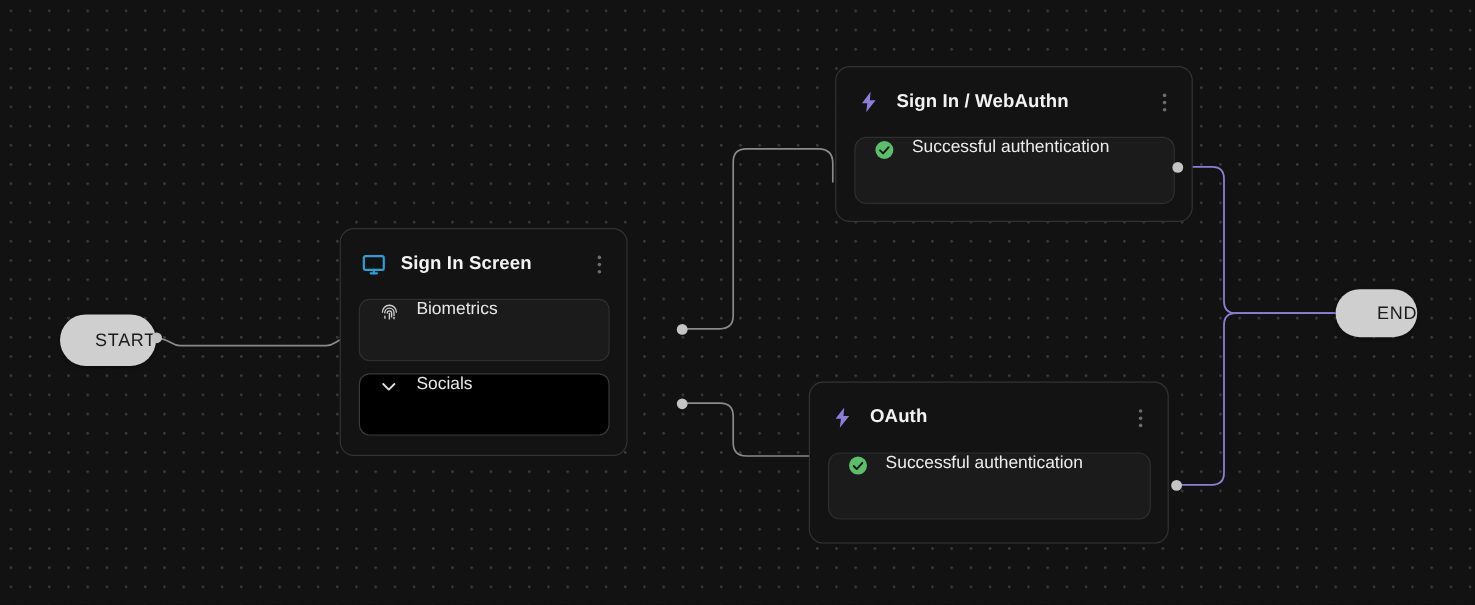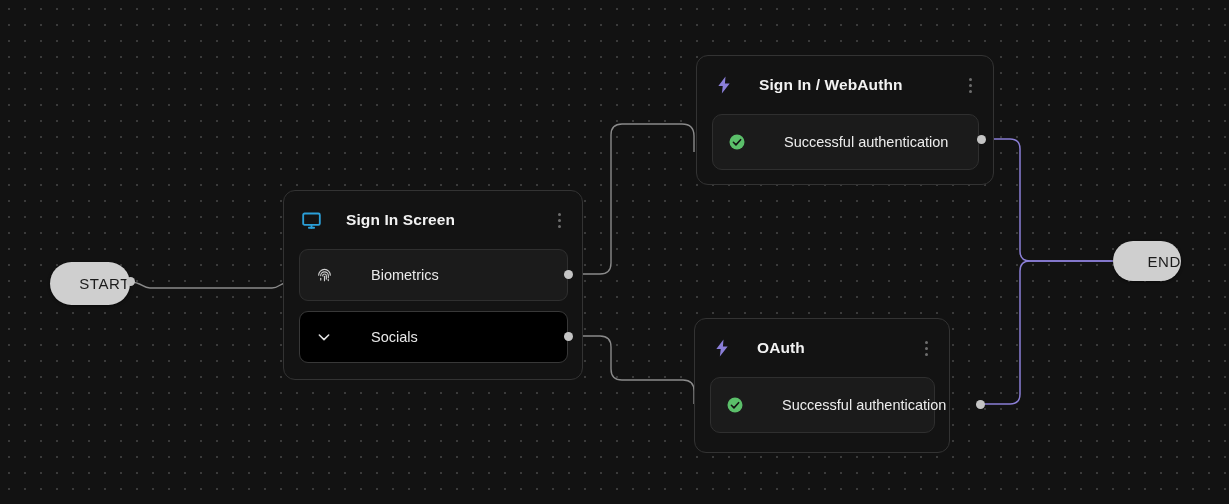--- a/index.html
+++ b/index.html
@@ -52,31 +52,30 @@
   
   .node {
     position: absolute;
     z-index: 2;
     background: #131313;
     border: 1px solid #333333;
     border-radius: 12px;
     box-sizing: border-box;
     padding: 0;
   }
-  #node-signin-screen { left: 283px; top: 190px; width: 300px; height: 190px; }
+  #node-signin-screen { left: 283px; top: 190px; width: 240px; height: 190px; }
   #node-webauthn      { left: 696px; top: 55px;  width: 298px; height: 130px; }
-  #node-oauth         { left: 694px; top: 318px; width: 256px; height: 135px; }
+  #node-oauth         { left: 674px; top: 318px; width: 300px; height: 135px; }
 
   .node-header {
     display: flex;
     align-items: center;
     height: 58px;
     padding: 0 14px 0 16px;
     box-sizing: border-box;
-    gap: 12px;
   }
   .node-header .hdr-icon {
     display: flex;
     align-items: center;
     justify-content: center;
     width: 22px;
     height: 22px;
     flex: 0 0 22px;
     margin-right: 12px;
   }
@@ -104,30 +103,29 @@
     width: 3px;
     height: 3px;
     border-radius: 50%;
     background: #6d6d6d;
   }
 
   .node-body { padding: 0 14px 0 15px; }
 
   .row {
     display: flex;
-    align-items: center;
+    align-items: flex-start;
     height: 52px;
     box-sizing: border-box;
     background: #1b1b1b;
     border: 1px solid #2f2f2f;
     border-radius: 9px;
     padding: 0 14px;
     margin-bottom: 10px;
     cursor: pointer;
-    gap: 24px;
   }
   .row.alt { background: #000000; border-color: #383838; }
   .row .row-icon {
     display: flex;
     align-items: center;
     justify-content: center;
     width: 20px;
     height: 20px;
     flex: 0 0 20px;
     margin-right: 13px;

